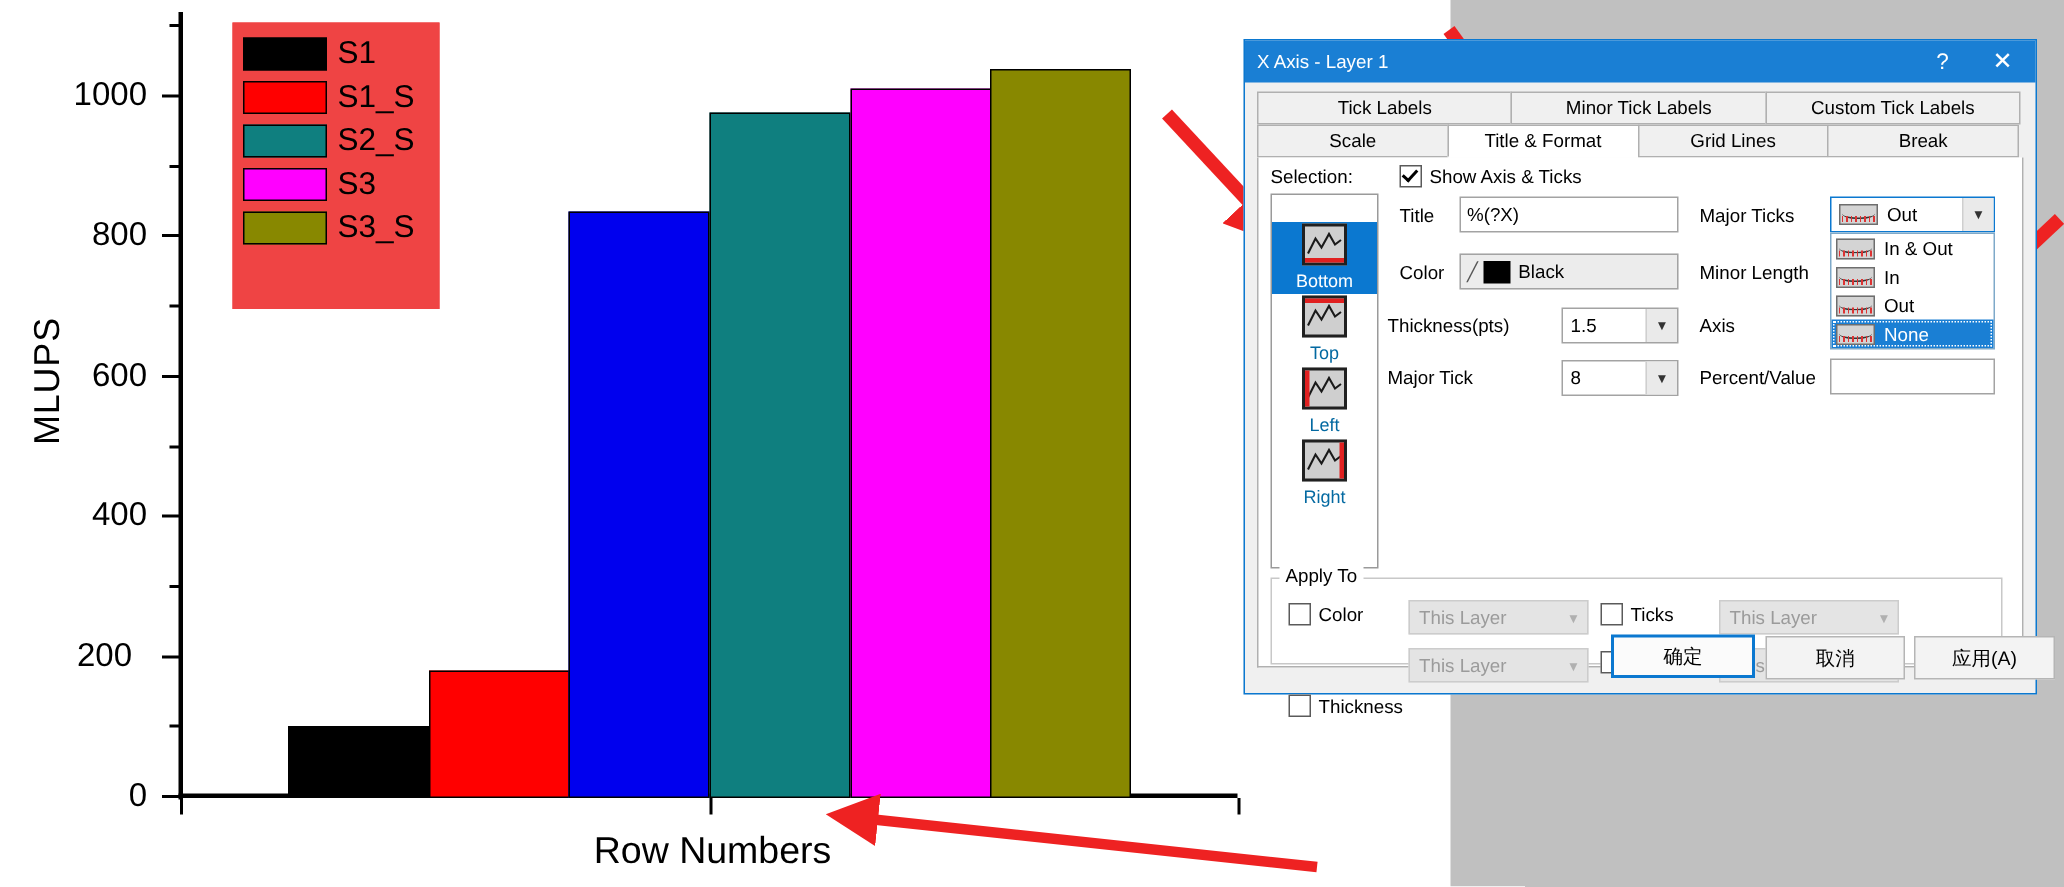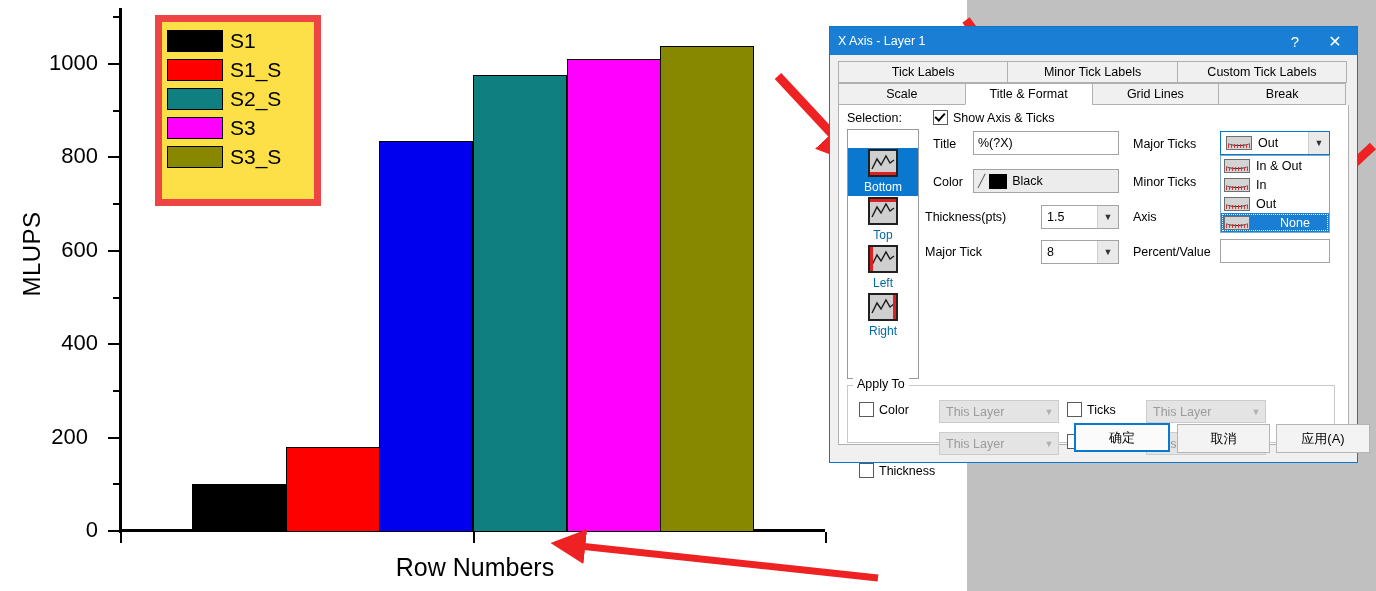--- a/index.html
+++ b/index.html
@@ -35,22 +35,22 @@
     position:absolute;left:-38px;top:240px;width:140px;text-align:center;
     font-size:24px;transform:rotate(-90deg);color:#000;letter-spacing:.5px;
   }
   #x-title{
     position:absolute;left:310px;top:553px;width:330px;text-align:center;
     font-size:25px;color:#000;
   }
   .bar{position:absolute;box-sizing:border-box;border:1px solid #000;}
   
   #legend{
-    position:absolute;left:155px;top:15px;width:166px;height:191px;
-    background:#fde047;border:7px solid #ef4444;box-sizing:border-box;
+    position:absolute;left:155px;top:15px;width:138px;height:191px;
+    background:#ef4444;border:2px solid #ef4444;box-sizing:border-box;
     padding:4px 5px;
   }
   .legend-row{display:flex;align-items:center;height:29px;}
   .legend-swatch{
     width:56px;height:22px;box-sizing:border-box;border:1px solid #000;
     margin-right:7px;flex:none;
   }
   .legend-label{font-size:21px;color:#000;line-height:1;white-space:nowrap;}
   
   .arrow-svg{position:absolute;overflow:visible;pointer-events:none;}
@@ -145,21 +145,21 @@
     background:repeating-linear-gradient(to right,#d33 0 1px,transparent 1px 3px);
   }
   
   #dropdown{
     position:absolute;border:1px solid #7ea9c9;background:#fff;box-sizing:border-box;
     z-index:40;
   }
   .dd-item{
     height:19px;display:flex;align-items:center;font-size:12.5px;padding-left:3px;
   }
-  .dd-item.sel{background:#1a7fd4;color:#fff;outline:1px dotted #fff;outline-offset:-2px;gap:24px;}
+  .dd-item.sel{background:#1a7fd4;color:#fff;outline:1px dotted #fff;outline-offset:-2px;}
   
   #applyto{
     position:absolute;left:8px;top:280px;width:488px;height:58px;
     border:1px solid #c8c8c8;box-sizing:border-box;
   }
   #applyto-legend{
     position:absolute;left:14px;top:272px;background:#fff;padding:0 4px;font-size:12.5px;
   }
   .disabled-combo{
     position:absolute;border:1px solid #cccccc;background:#e4e4e4;box-sizing:border-box;
@@ -360,21 +360,21 @@
     <div class="ctl-label" style="left:294px;top:32px;">Major Ticks</div>
     <div class="combo" style="left:381px;top:26px;width:110px;border-color:#0b78d0;">
       <span class="tickicon">
           <span class="wave"></span>
           <span class="combticks"></span>
         </span>
       <span>Out</span>
       <span class="arrowbtn">▼</span>
     </div>
 
-    <div class="ctl-label" style="left:294px;top:70px;">Minor Ticks</div>
+    <div class="ctl-label" style="left:294px;top:70px;">Minor Length</div>
     <div class="ctl-label" style="left:294px;top:105px;">Axis</div>
     <div class="ctl-label" style="left:294px;top:140px;">Percent/Value</div>
     <div class="txtbox" style="left:381px;top:134px;width:110px;"></div>
 
     <div id="dropdown" style="left:381px;top:50px;width:110px;">
       <div id="dropdown-host">
           <div class="dd-item">
             <span class="tickicon">
               <span class="wave"></span>
               <span class="combticks"></span>

